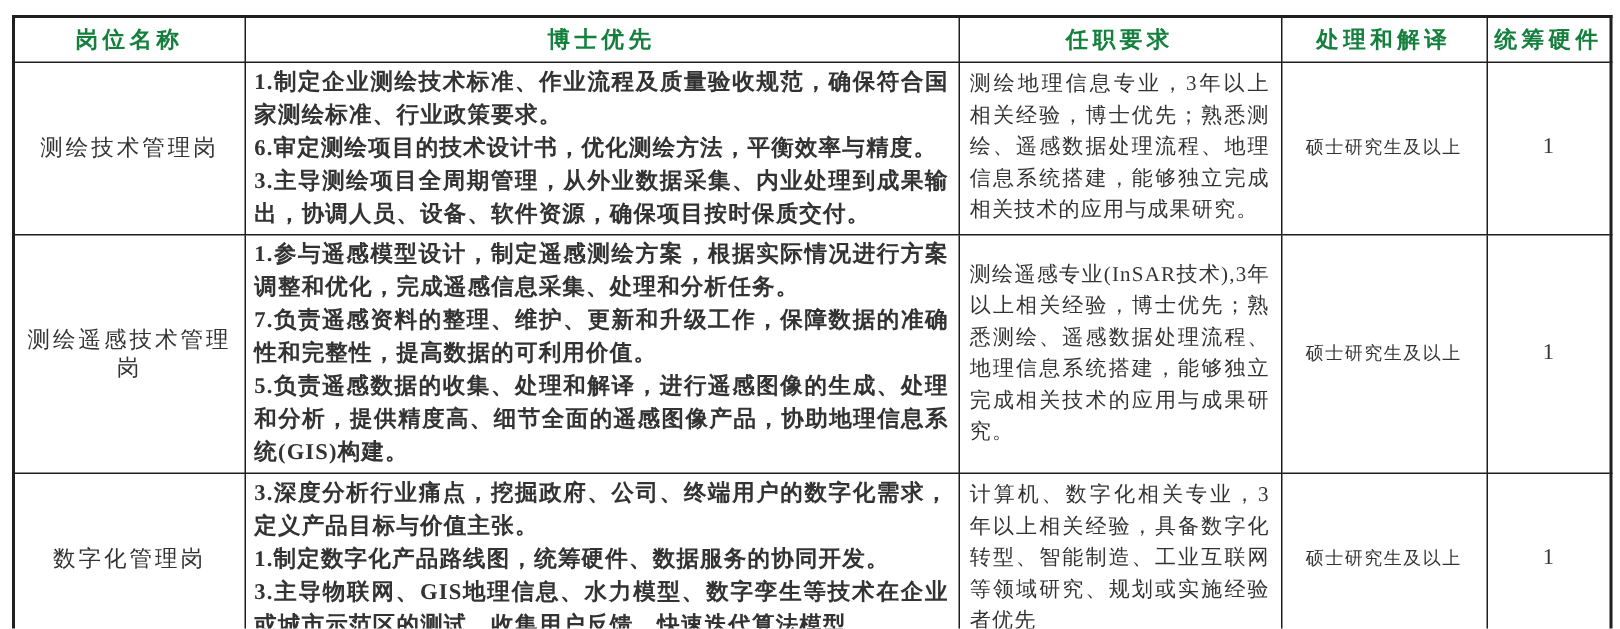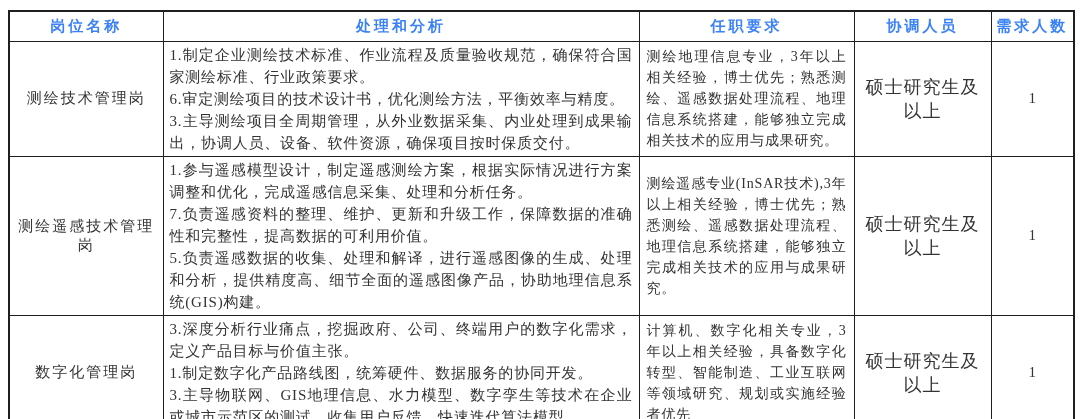--- a/index.html
+++ b/index.html
@@ -32,53 +32,54 @@
   }
   thead tr { height: 30px; }
   tr.r0 { height: 112px; }
   tr.r1 { height: 148px; }
   tr.r2 { height: 115px; }
   th {
     font-size: 15px;
     font-weight: bold;
     text-align: center;
     letter-spacing: 3px;
-    color: #3b82f6;
+    color: #15803d;
     font-family: Liberation Serif, serif;
   }
   td.pos {
     text-align: center;
     vertical-align: middle;
     font-size: 15px;
     letter-spacing: 2px;
     padding: 12px 4px;
   }
   td.duties {
     vertical-align: middle;
     padding: 2px 6px 2px 6px;
     font-size: 15px;
+    font-weight: bold;
   }
   td.duties p {
     margin: 0;
     line-height: 22px;
     text-align: justify;
     letter-spacing: 0.8px;
   }
   td.req {
     vertical-align: middle;
     padding: 2px 7px;
     font-size: 14px;
     line-height: 21px;
     text-align: justify;
     letter-spacing: 0.8px;
   }
   td.edu {
     text-align: center;
     vertical-align: middle;
-    font-size: 18px;
+    font-size: 12px;
     letter-spacing: 1px;
     padding: 0 2px;
   }
   td.count {
     text-align: center;
     vertical-align: middle;
     font-size: 15px;
   }
 </style>
 </head>
@@ -89,24 +90,24 @@
     <colgroup>
       <col style="width:154px">
       <col style="width:476px">
       <col style="width:215px">
       <col style="width:137px">
       <col style="width:83px">
     </colgroup>
     <thead>
       <tr>
         <th>岗位名称</th>
-        <th>处理和分析</th>
+        <th>博士优先</th>
         <th>任职要求</th>
-        <th>协调人员</th>
-        <th>需求人数</th>
+        <th>处理和解译</th>
+        <th>统筹硬件</th>
       </tr>
     </thead>
     <tbody>
       <tr class="r0">
         <td class="pos">测绘技术管理岗</td>
         <td class="duties">
           <p>1.制定企业测绘技术标准、作业流程及质量验收规范，确保符合国家测绘标准、行业政策要求。</p>
           <p>6.审定测绘项目的技术设计书，优化测绘方法，平衡效率与精度。</p>
           <p>3.主导测绘项目全周期管理，从外业数据采集、内业处理到成果输出，协调人员、设备、软件资源，确保项目按时保质交付。</p>
         </td>

